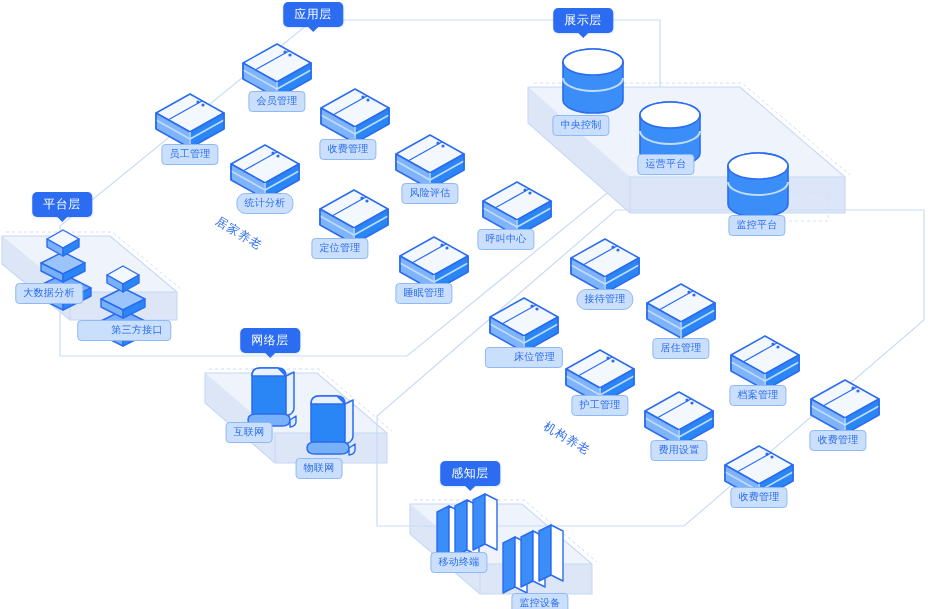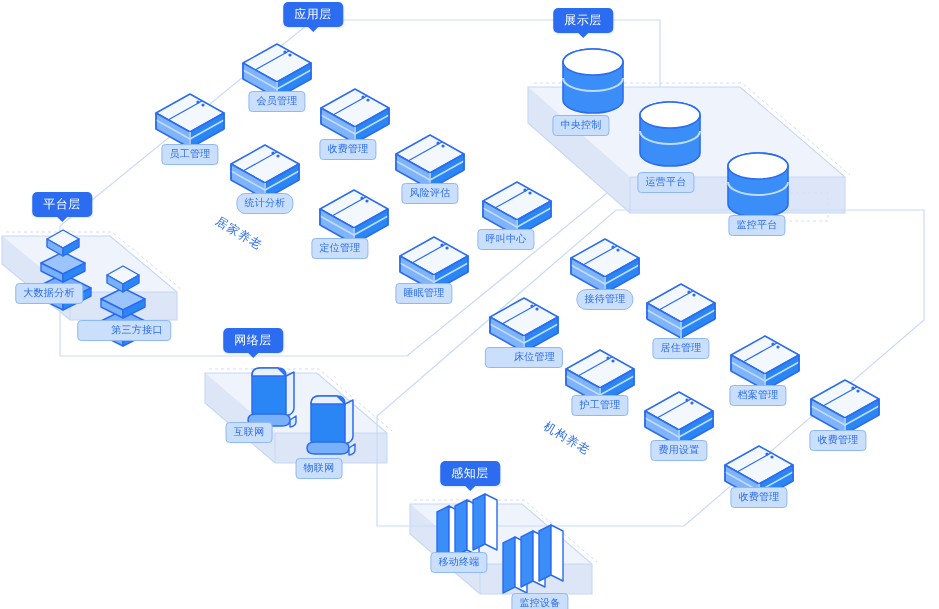--- a/index.html
+++ b/index.html
@@ -187,21 +187,21 @@
         <path d="M32 6 L44 12 L44 62 L32 56 Z" fill="#ffffff" stroke="#2b6cf0" stroke-width="1.4" stroke-linejoin="round"></path>
         <path d="M38 6 L50 0 L50 50 L38 56 Z" fill="#3b8ef7" stroke="#2b6cf0" stroke-width="1.4" stroke-linejoin="round"></path>
         <path d="M50 0 L62 6 L62 56 L50 50 Z" fill="#ffffff" stroke="#2b6cf0" stroke-width="1.4" stroke-linejoin="round"></path>
       </g>
     </defs>
   </svg>
 
   <div class="badge" style="left:313px;top:2px;">应用层</div>
   <div class="badge" style="left:583px;top:8px;">展示层</div>
   <div class="badge" style="left:62px;top:192px;">平台层</div>
-  <div class="badge" style="left:253px;top:328px;">网络层</div>
+  <div class="badge" style="left:270px;top:328px;">网络层</div>
   <div class="badge" style="left:470px;top:461px;">感知层</div>
 
   <div class="group-caption" style="left:221px;top:213px;transform:rotate(31deg);">居家养老</div>
   <div class="group-caption" style="left:549px;top:418px;transform:rotate(31deg);">机构养老</div>
 
   <div class="node" style="left:241px;top:42px;">
     <svg width="72" height="58" viewBox="0 0 72 58">
         <use href="#icn-server-cube"></use>
       </svg>
   </div>
@@ -261,21 +261,21 @@
         <use href="#icn-database-cylinder"></use>
       </svg>
   </div>
   <div class="chip" style="left:581px;top:115px;">中央控制</div>
 
   <div class="node" style="left:638px;top:101px;">
     <svg width="64" height="68" viewBox="0 0 64 68">
         <use href="#icn-database-cylinder"></use>
       </svg>
   </div>
-  <div class="chip" style="left:666px;top:172px;">运营平台</div>
+  <div class="chip" style="left:666px;top:154px;">运营平台</div>
 
   <div class="node" style="left:726px;top:152px;">
     <svg width="64" height="68" viewBox="0 0 64 68">
         <use href="#icn-database-cylinder"></use>
       </svg>
   </div>
   <div class="chip" style="left:757px;top:215px;">监控平台</div>
 
   <div class="node" style="left:35px;top:222px;">
     <svg width="58" height="92" viewBox="0 0 58 92">

